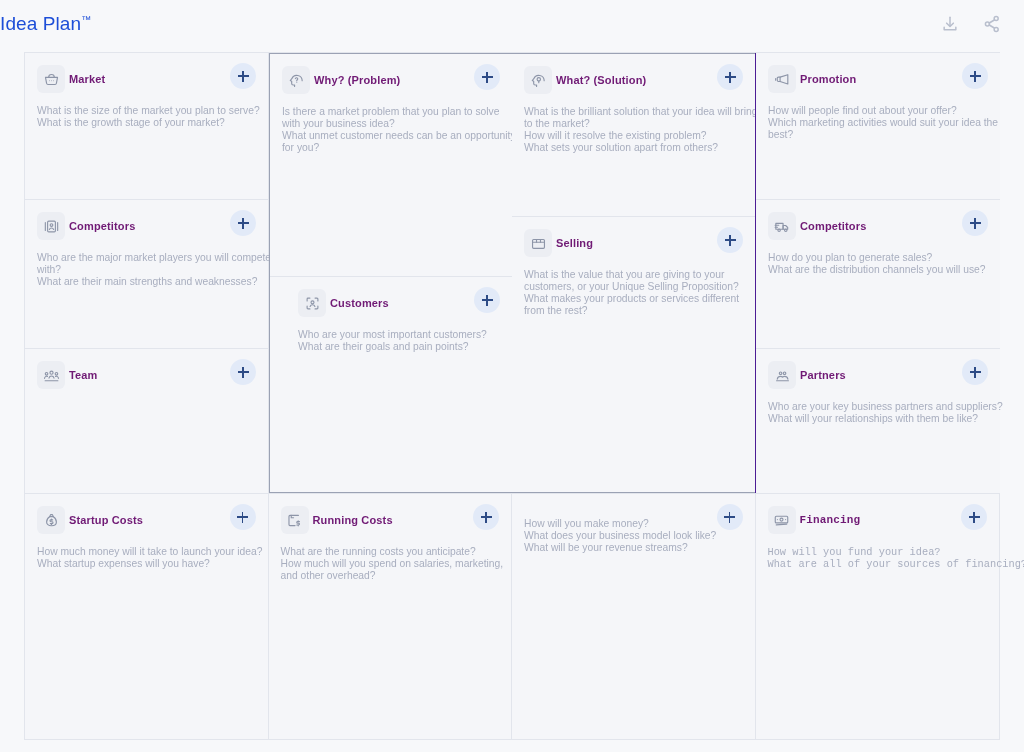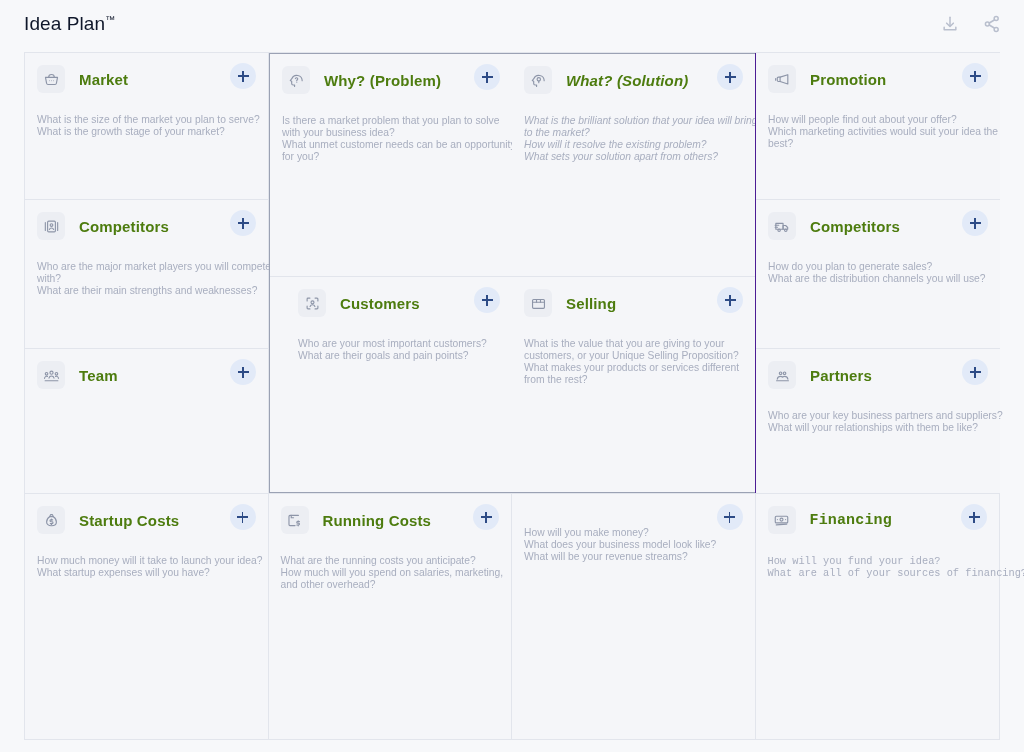--- a/index.html
+++ b/index.html
@@ -10,22 +10,21 @@
     overflow: hidden;
   }
   #app { position: relative; width: 1024px; height: 752px; }
 
   
   .header {
     position: absolute; left: 0; top: 0; width: 1024px; height: 47px;
     display: flex; align-items: center;
   }
   .app-title {
-    margin-left: 24px;
-    font-size: 19px; font-weight: 400; color: #0f172a;
+    font-size: 19px; font-weight: 400; color: #1d4ed8;
     letter-spacing: .1px;
   }
   .app-title .tm { font-size: 10px; vertical-align: super; }
   .header-actions {
     margin-left: auto; margin-right: 22px;
     display: flex; align-items: center; gap: 22px;
   }
   .hicon { width: 20px; height: 20px; color: #b9bfcd; display: block; cursor: pointer; }
   .hicon svg { display: block; width: 20px; height: 20px; }
 
@@ -67,41 +66,41 @@
   }
   .card-icon {
     width: 28px; height: 28px; flex: 0 0 28px;
     background: #eceef3;
     border-radius: 6px;
     display: flex; align-items: center; justify-content: center;
     color: #8d95a8;
   }
   .card-icon svg { width: 17px; height: 17px; display: block; }
   .card-title {
-    margin-left: 14px;
-    font-size: 15px; font-weight: 700; color: #4d7c0f;
+    margin-left: 4px;
+    font-size: 11px; font-weight: 700; color: #701a75;
     letter-spacing: .15px;
   }
   .add-btn {
     position: absolute; right: 12px; top: 10px;
     width: 26px; height: 26px; border-radius: 50%;
     background: #e2eaf8;
     display: flex; align-items: center; justify-content: center;
     cursor: pointer; border: none; padding: 0;
   }
   .add-btn:before {
     content: ""; position: absolute;
     width: 11px; height: 1.6px; background: #2d4b86;
   }
   .add-btn:after {
     content: ""; position: absolute;
     width: 1.6px; height: 11px; background: #2d4b86;
   }
   .card-body {
-    margin-top: 21px;
+    margin-top: 12px;
     font-size: 10.3px; line-height: 12.1px;
     color: #a8aebf;
   }
   .card-body div { white-space: nowrap; }
 </style>
 </head>
 <body>
 
 <div id="app">
 
@@ -222,21 +221,21 @@
             <div class="card-title">Customers</div>
           </div>
           <button class="add-btn" aria-label="Add"></button>
           <div class="card-body">
             <div>Who are your most important customers?</div>
             <div>What are their goals and pain points?</div>
           </div>
         </div>
       </div>
     <div class="col col-3">
-        <div class="card" style="height: 223px; font-style: italic;">
+        <div class="card" style="height: 163px;">
           <div class="card-head">
             <div class="card-icon">
               <svg viewBox="0 0 24 24" fill="none" stroke="currentColor" stroke-width="1.6" stroke-linecap="round" stroke-linejoin="round">
                 <path d="M20 12.4a7.6 7.6 0 0 0-14.6-3L3.2 12l2 1.1v3.3a2 2 0 0 0 2 2h2.1v2.1"></path>
                 <circle cx="12.4" cy="10.4" r="2.4"></circle>
                 <path d="M12.4 12.8v2.4"></path>
               </svg>
             </div>
             <div class="card-title">What? (Solution)</div>
           </div>

